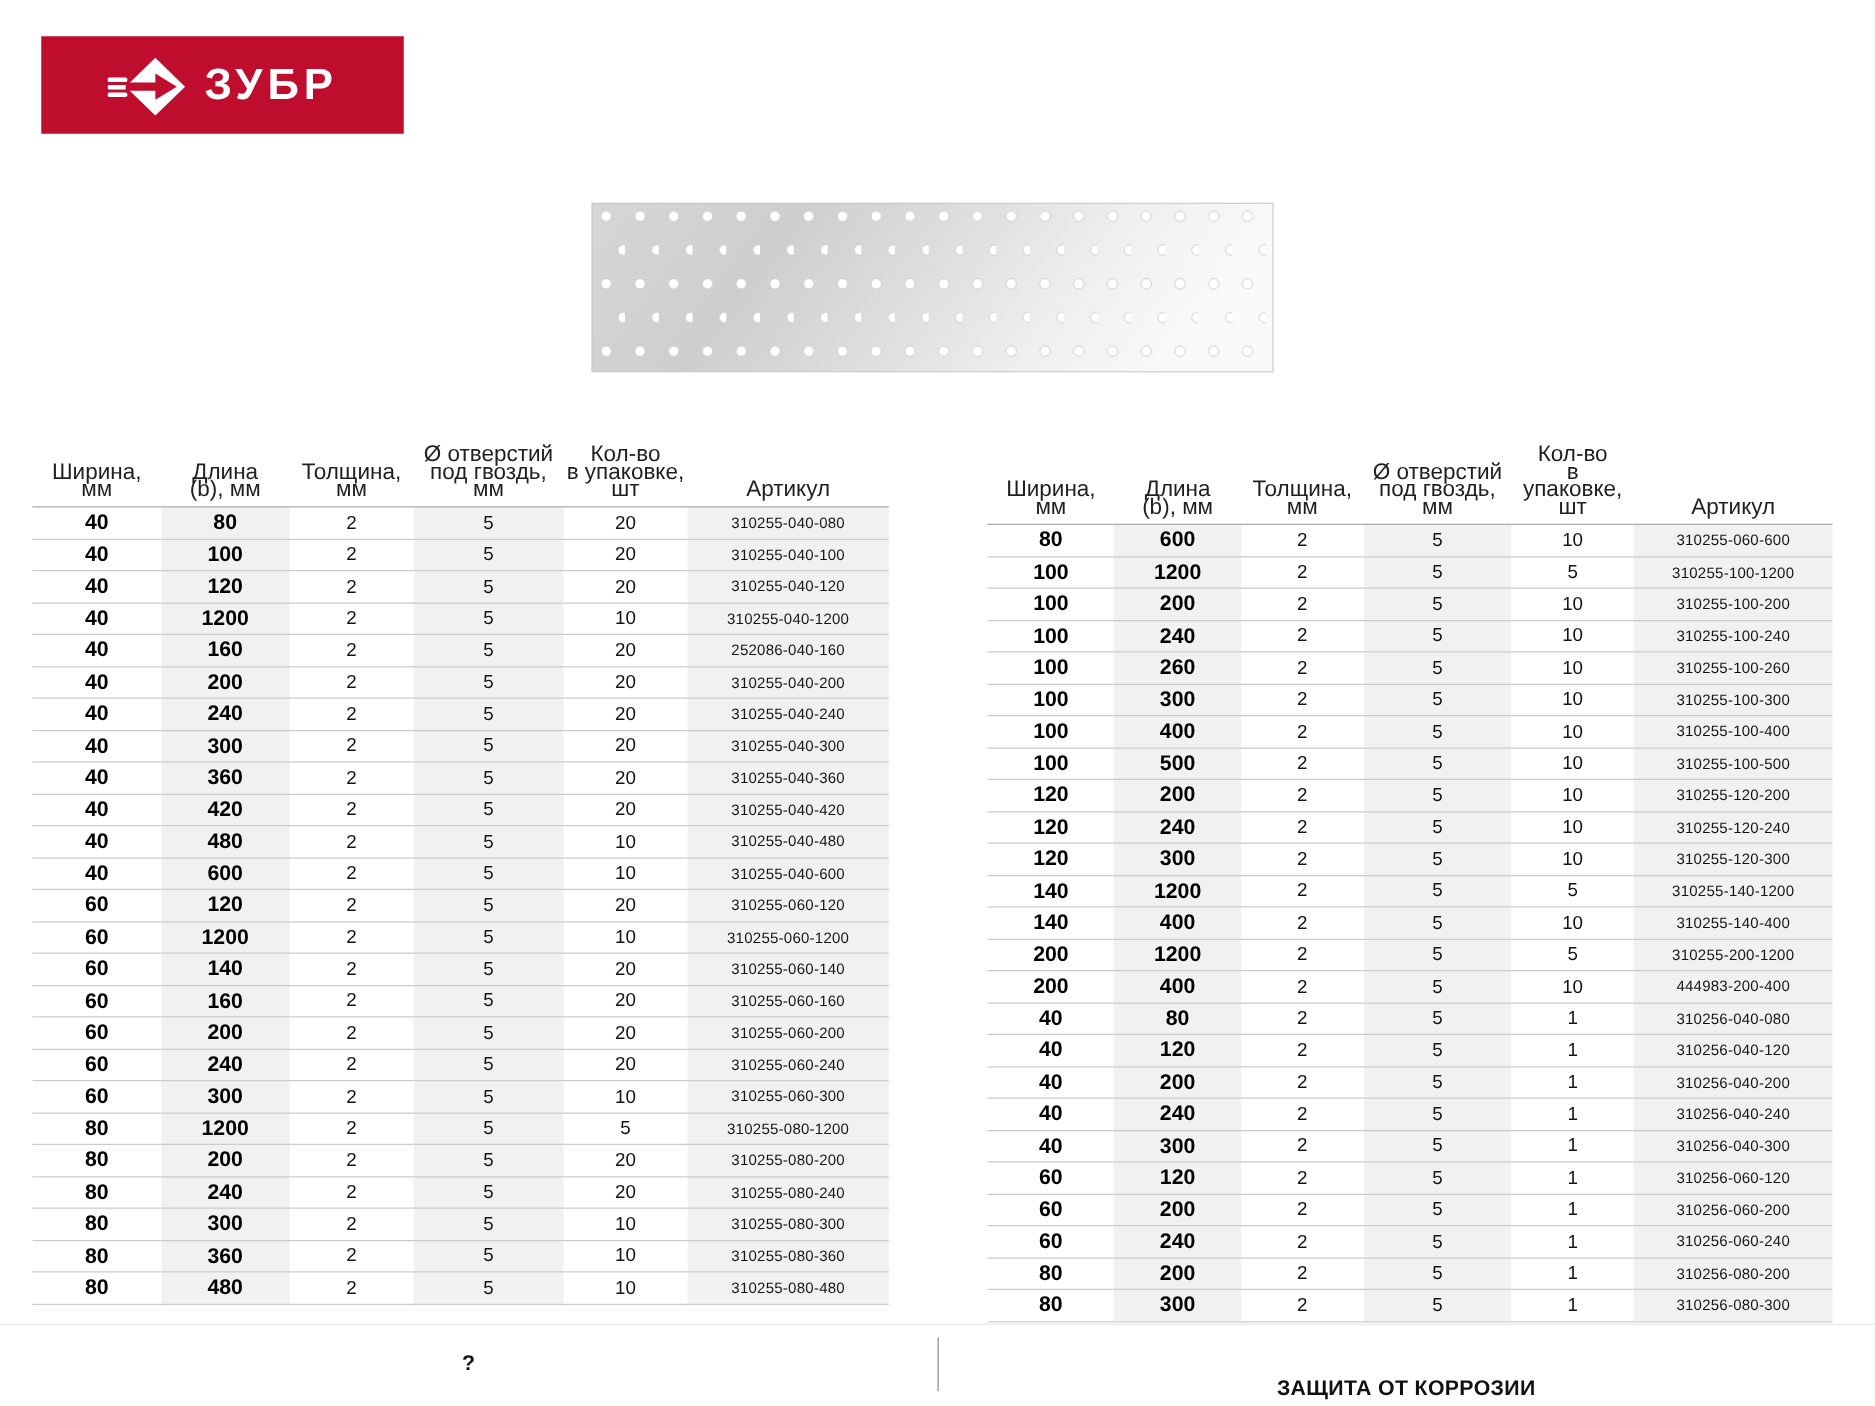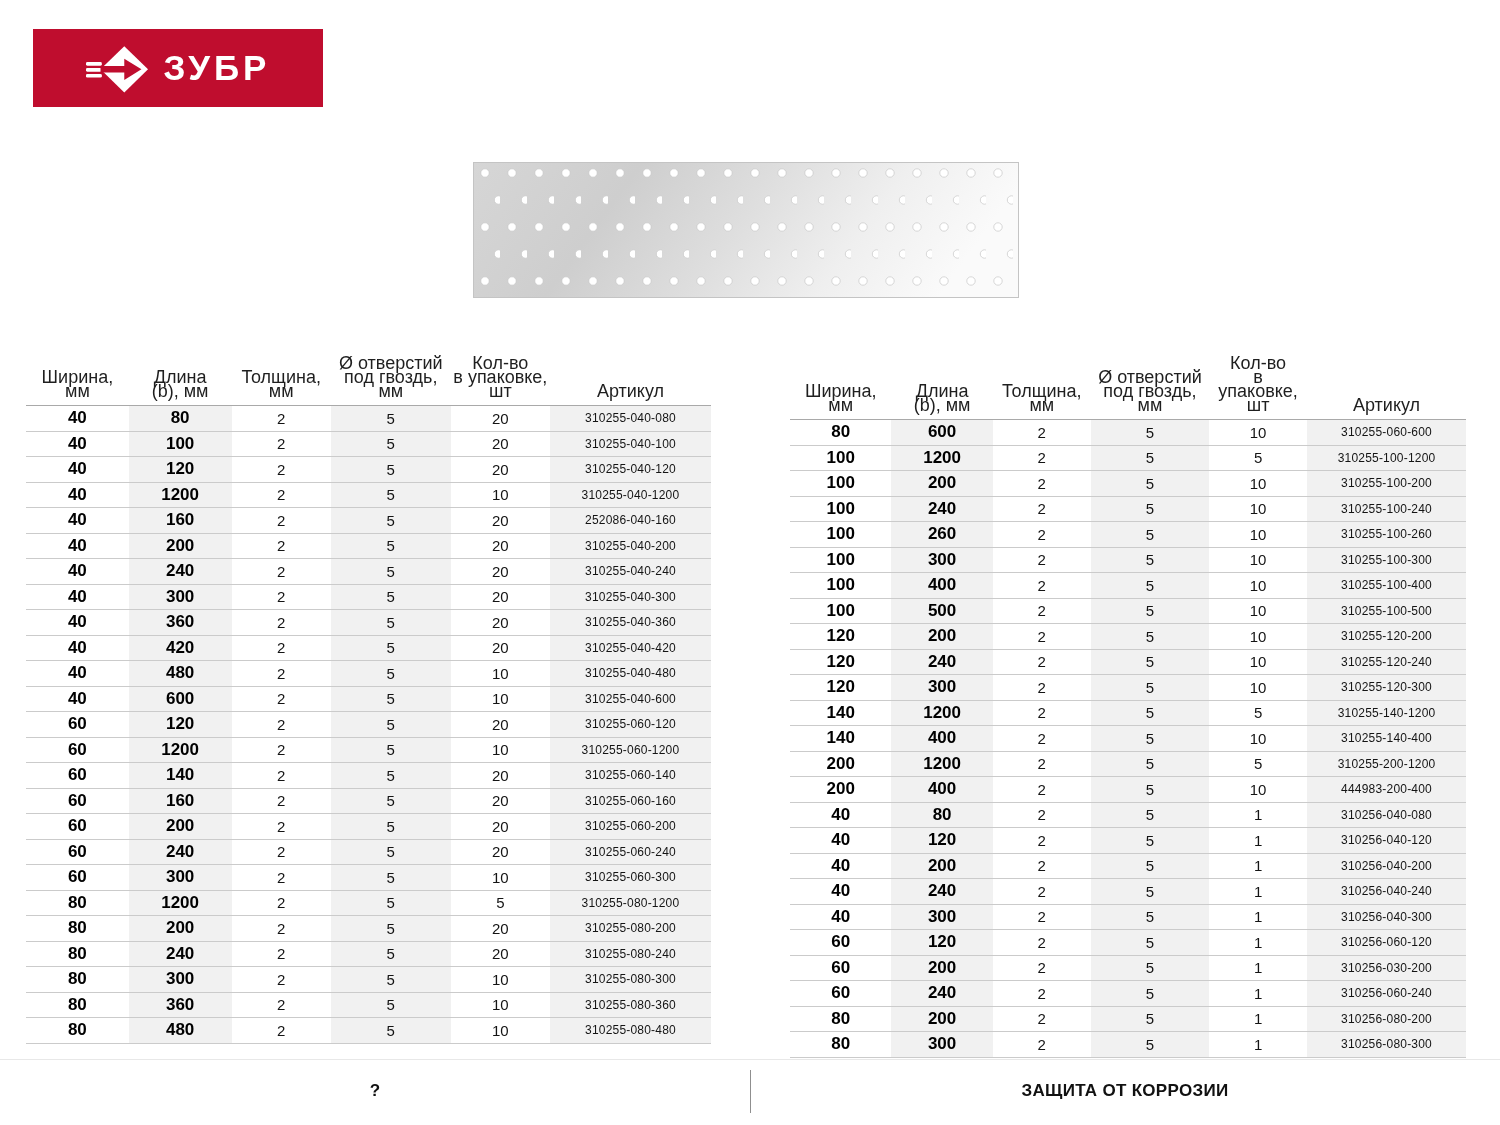--- a/index.html
+++ b/index.html
@@ -52,21 +52,21 @@
   table.catalog td.c5{font-size:12px;letter-spacing:.2px;}
 
   
   .footer-rule{position:absolute;left:0;top:1059px;width:1500px;height:1px;background:#e8e8e8;}
   .footer-divider{position:absolute;left:750px;top:1070px;width:1px;height:43px;background:#8f8f8f;}
   .footer-label{
     position:absolute;top:1081px;width:750px;text-align:center;
     font-size:17px;font-weight:bold;color:#111;letter-spacing:.3px;
   }
   .footer-left{left:0;}
-  .footer-right{left:750px;}
+  .footer-right{left:750px;margin-top:20px;}
 </style>
 </head>
 <body>
 
 <div class="page">
 
   <div class="logo">
     <svg class="logo-icon" viewBox="0 0 100 78" aria-hidden="true">
       <rect x="0" y="30" width="24" height="5.5" rx="2" fill="#ffffff"></rect>
       <rect x="0" y="39" width="24" height="5.5" rx="2" fill="#ffffff"></rect>
@@ -538,21 +538,21 @@
           <td class="c3">5</td>
           <td class="c4">1</td>
           <td class="c5">310256-060-120</td>
         </tr>
         <tr>
           <td class="c0">60</td>
           <td class="c1">200</td>
           <td class="c2">2</td>
           <td class="c3">5</td>
           <td class="c4">1</td>
-          <td class="c5">310256-030-200</td>
+          <td class="c5">310256-060-200</td>
         </tr>
         <tr>
           <td class="c0">60</td>
           <td class="c1">240</td>
           <td class="c2">2</td>
           <td class="c3">5</td>
           <td class="c4">1</td>
           <td class="c5">310256-060-240</td>
         </tr>
         <tr>

